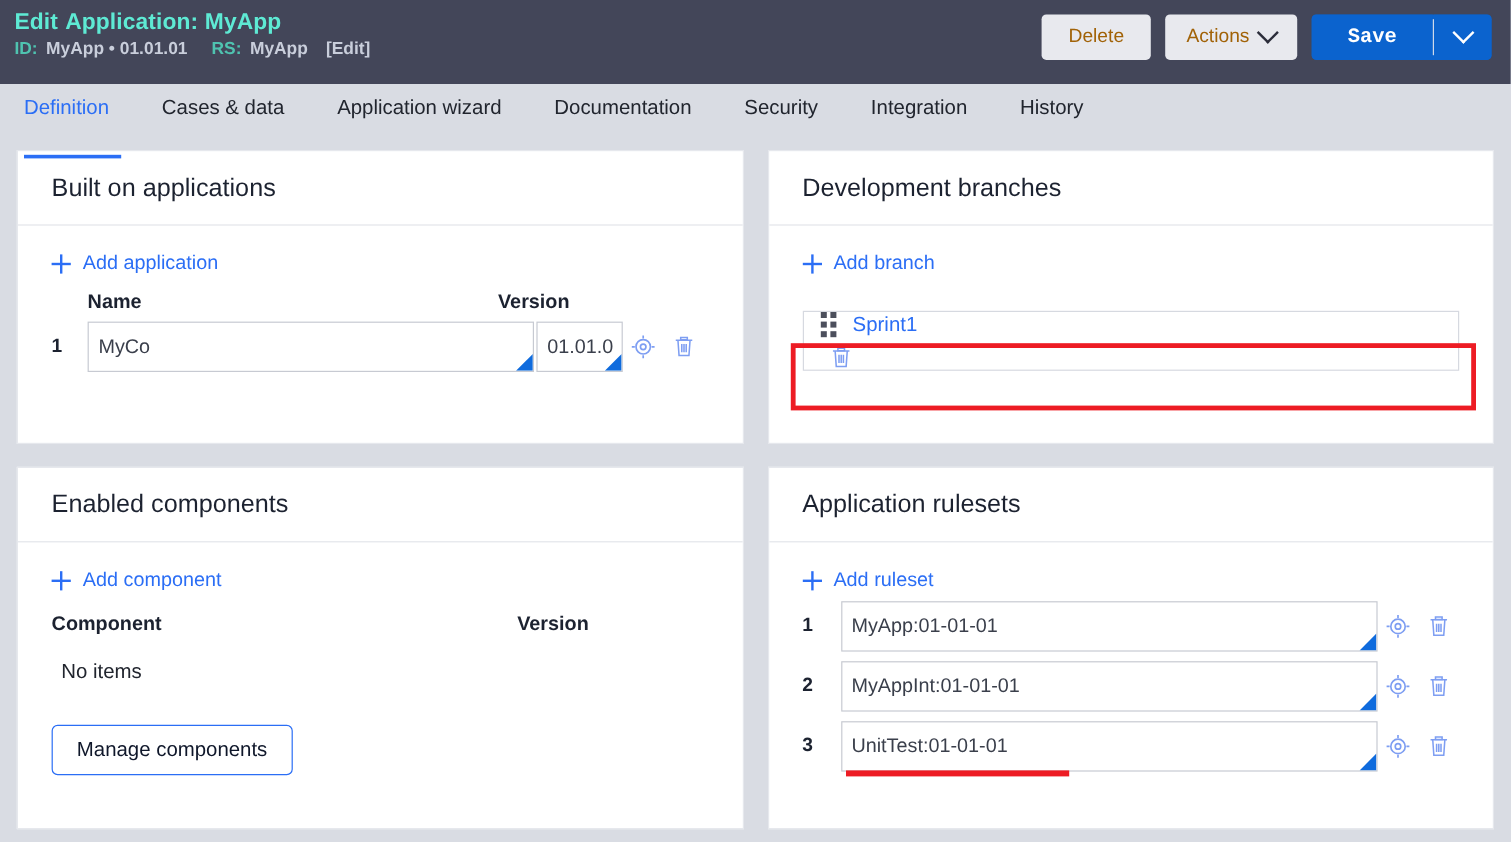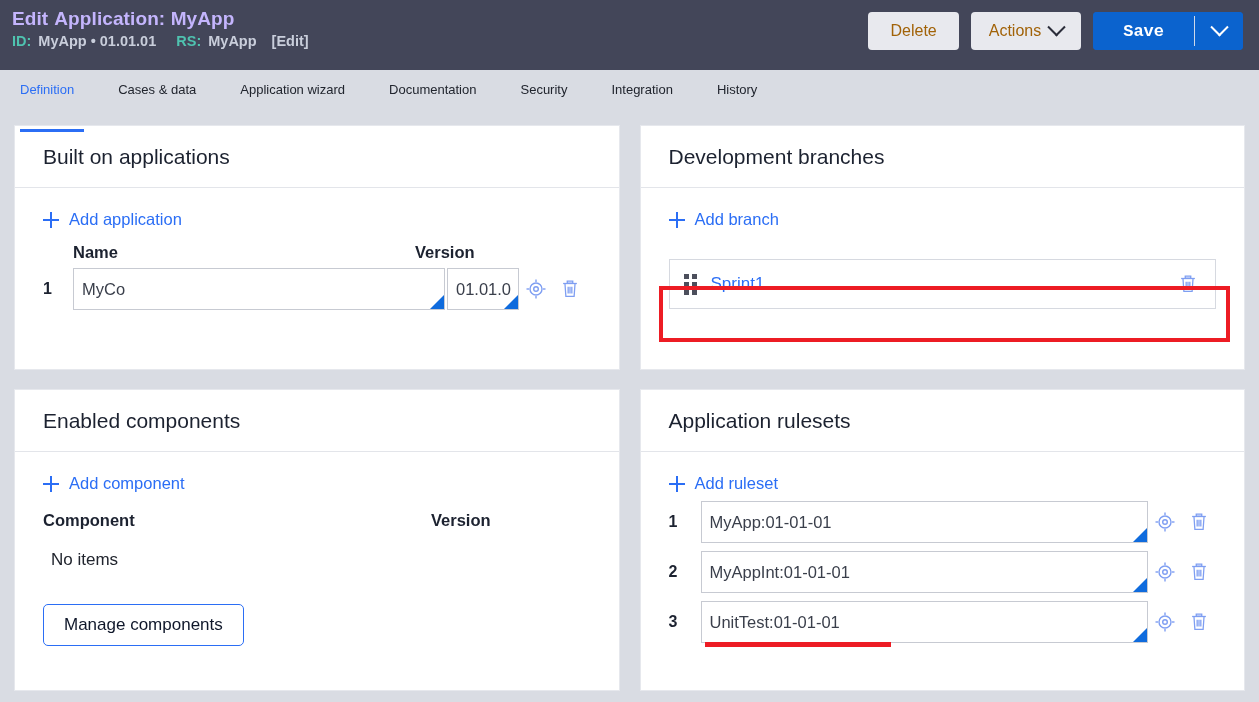--- a/index.html
+++ b/index.html
@@ -16,21 +16,21 @@
     height: 70px;
     background: #434659;
     display: flex;
     align-items: flex-start;
     justify-content: space-between;
     padding: 6px 16px 0 12px;
     position: relative;
   }
   .hdr-left { display: flex; flex-direction: column; gap: 3px; padding-top: 2px; }
   .hdr-title {
-    color: #c4b5fd;
+    color: #5eead4;
     font-size: 19px;
     font-weight: bold;
     letter-spacing: .1px;
     white-space: nowrap;
   }
   .hdr-title .thin { font-weight: bold; }
   .hdr-meta {
     display: flex;
     align-items: baseline;
     gap: 7px;
@@ -100,21 +100,21 @@
   
   .tabbar {
     height: 55px;
     background: #d9dce3;
     display: flex;
     align-items: center;
     padding: 0 12px;
     gap: 0;
   }
   .tab {
-    font-size: 13px;
+    font-size: 17px;
     color: #21252e;
     padding: 0 22px;
     height: 68px;
     line-height: 52px;
     cursor: pointer;
     position: relative;
     white-space: nowrap;
   }
   .tab:first-child { padding-left: 8px; }
   .tab.active { color: #2b6ef5; }
@@ -261,25 +261,26 @@
     font-family: "Liberation Sans", sans-serif;
   }
 
   
   .branch-row {
     position: relative;
     border: 1px solid #d6d9e0;
     background: #fff;
     height: 50px;
     display: flex;
-    align-items: center;
+    align-items: flex-start;
     justify-content: space-between;
     padding: 0 10px 0 14px;
     margin-top: 30px;
     cursor: pointer;
+    flex-direction: column;
   }
   .branch-left { display: flex; align-items: center; gap: 14px; }
   .drag-handle {
     display: grid;
     grid-template-columns: repeat(2, 5px);
     grid-template-rows: repeat(3, 5px);
     gap: 3px;
     cursor: grab;
   }
   .drag-handle i { background: #4c4f5c; display: block; }

